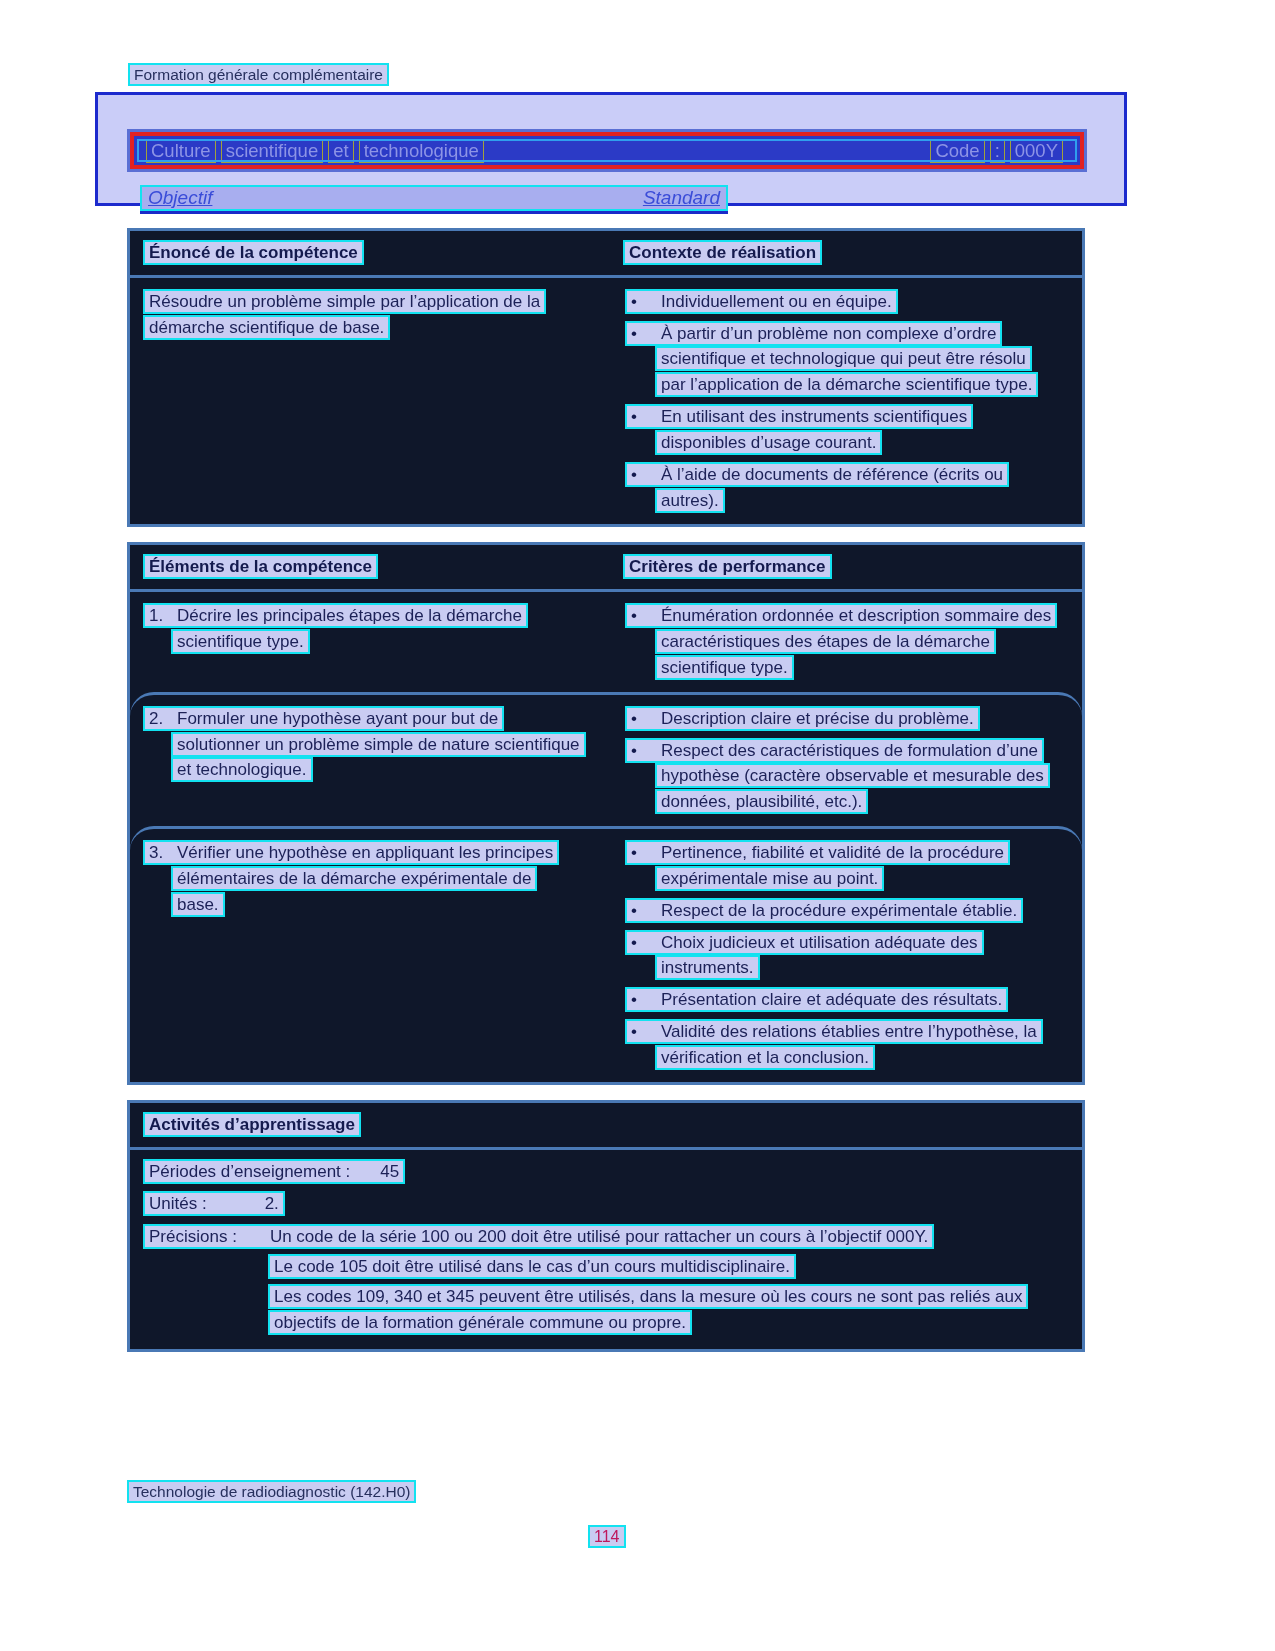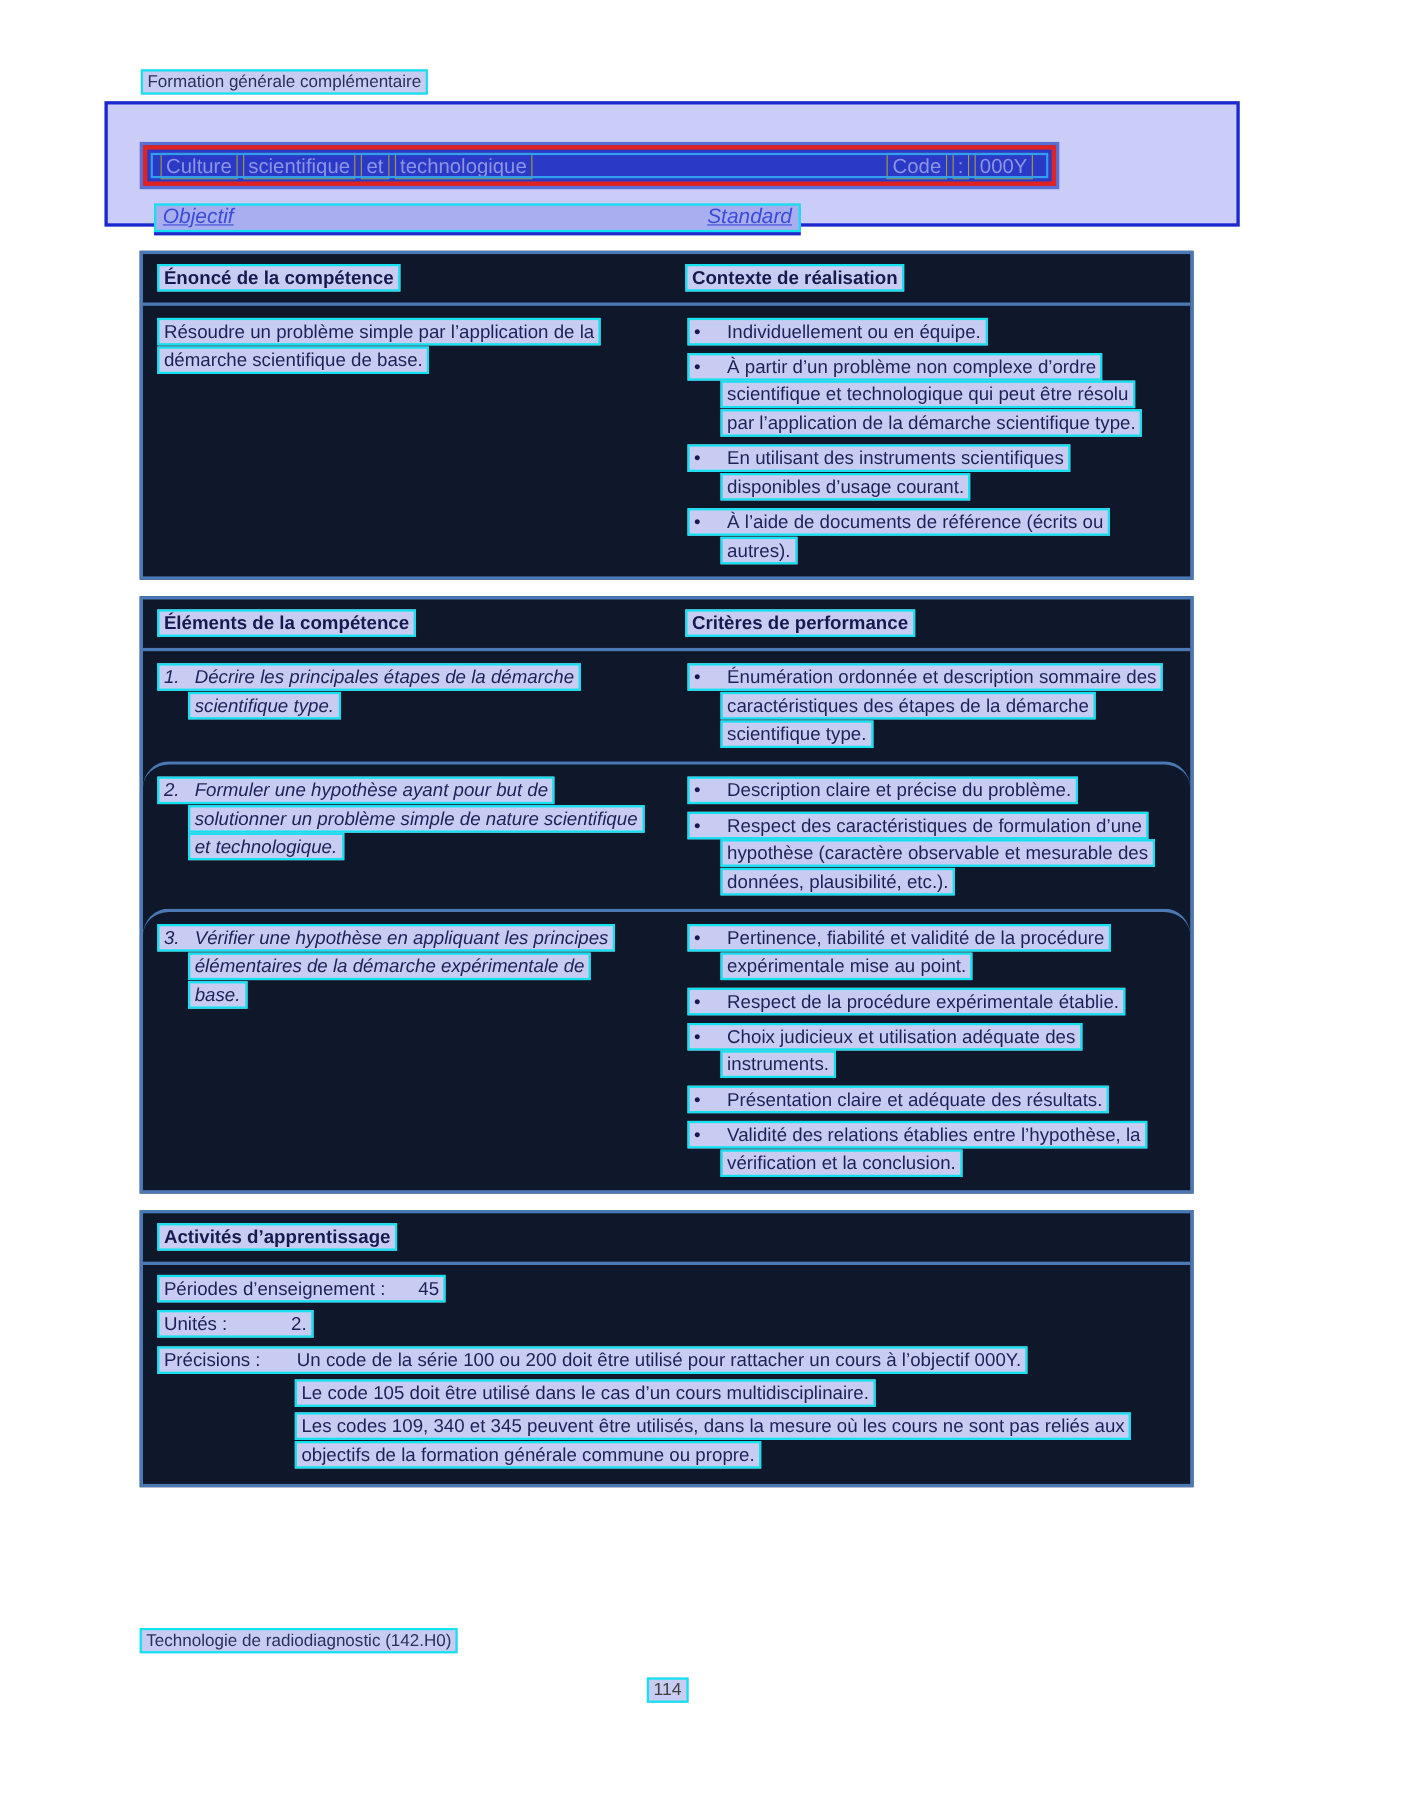--- a/index.html
+++ b/index.html
@@ -25,21 +25,21 @@
   }
   
   .obj-box {
     position: absolute; left: 95px; top: 92px;
     width: 1032px; height: 114px;
     background: #cacdf8;
     border: 3px solid #1c2acd;
   }
   .banner-backdrop {
     position: absolute; left: 29px; top: 34px;
-    width: 836px;
+    width: 960px;
     background: #5a6fd4;
     padding: 3px 3px;
   }
   .banner-red {
     position: relative;
     border: 4px solid #e12222;
     background: #2b3ac6;
     height: 37px;
     display: flex; align-items: center; justify-content: space-between;
     padding: 0 12px;
@@ -88,41 +88,41 @@
   .thead .hcell { font-weight: bold; font-size: 17px; color: #141a4e; }
   .hcell-l { padding-left: 13px; }
   .trow {
     display: grid; grid-template-columns: 493px 1fr;
     padding: 11px 0 11px 0;
   }
   .trow + .trow { border-top: 3px solid #4a79b5; border-radius: 24px; }
   .lcell { padding-left: 13px; padding-right: 42px; }
   .rcell { padding-left: 2px; padding-right: 28px; }
   .stmt { max-width: 452px; }
-  .num-p { padding-left: 28px; text-indent: -28px; max-width: 468px; font-style: italic; }
+  .num-p { padding-left: 28px; text-indent: -28px; max-width: 468px; }
   .num-p .num { display: inline-block; width: 28px; text-indent: 0; }
   .bullet-p { padding-left: 30px; text-indent: -30px; margin-bottom: 6px; max-width: 448px; }
   .bullet-p .blt { display: inline-block; width: 30px; text-indent: 0; color: #141a4e; }
   .bullet-p:last-child { margin-bottom: 0; }
   
   .act-body { padding: 9px 0 13px 13px; }
   .act-row { margin-bottom: 7px; }
   .sp30 { display: inline-block; width: 30px; }
   .sp60 { display: inline-block; width: 58px; }
   .sp35 { display: inline-block; width: 33px; }
   .prec-line { margin-left: 125px; margin-top: 4px; max-width: 795px; }
   .prec-first { max-width: 940px; }
   
   .footer-left {
     position: absolute; left: 127px; top: 1483px;
     font-size: 15.5px; color: #27305e;
   }
   .page-num {
     position: absolute; left: 588px; top: 1528px;
-    font-size: 16px; color: #404040;
+    font-size: 16px; color: #be185d;
   }
 </style>
 </head>
 <body>
 
 <div class="top-label">
   <span class="hl">Formation générale complémentaire</span>
 </div>
 
 <div class="obj-box">

